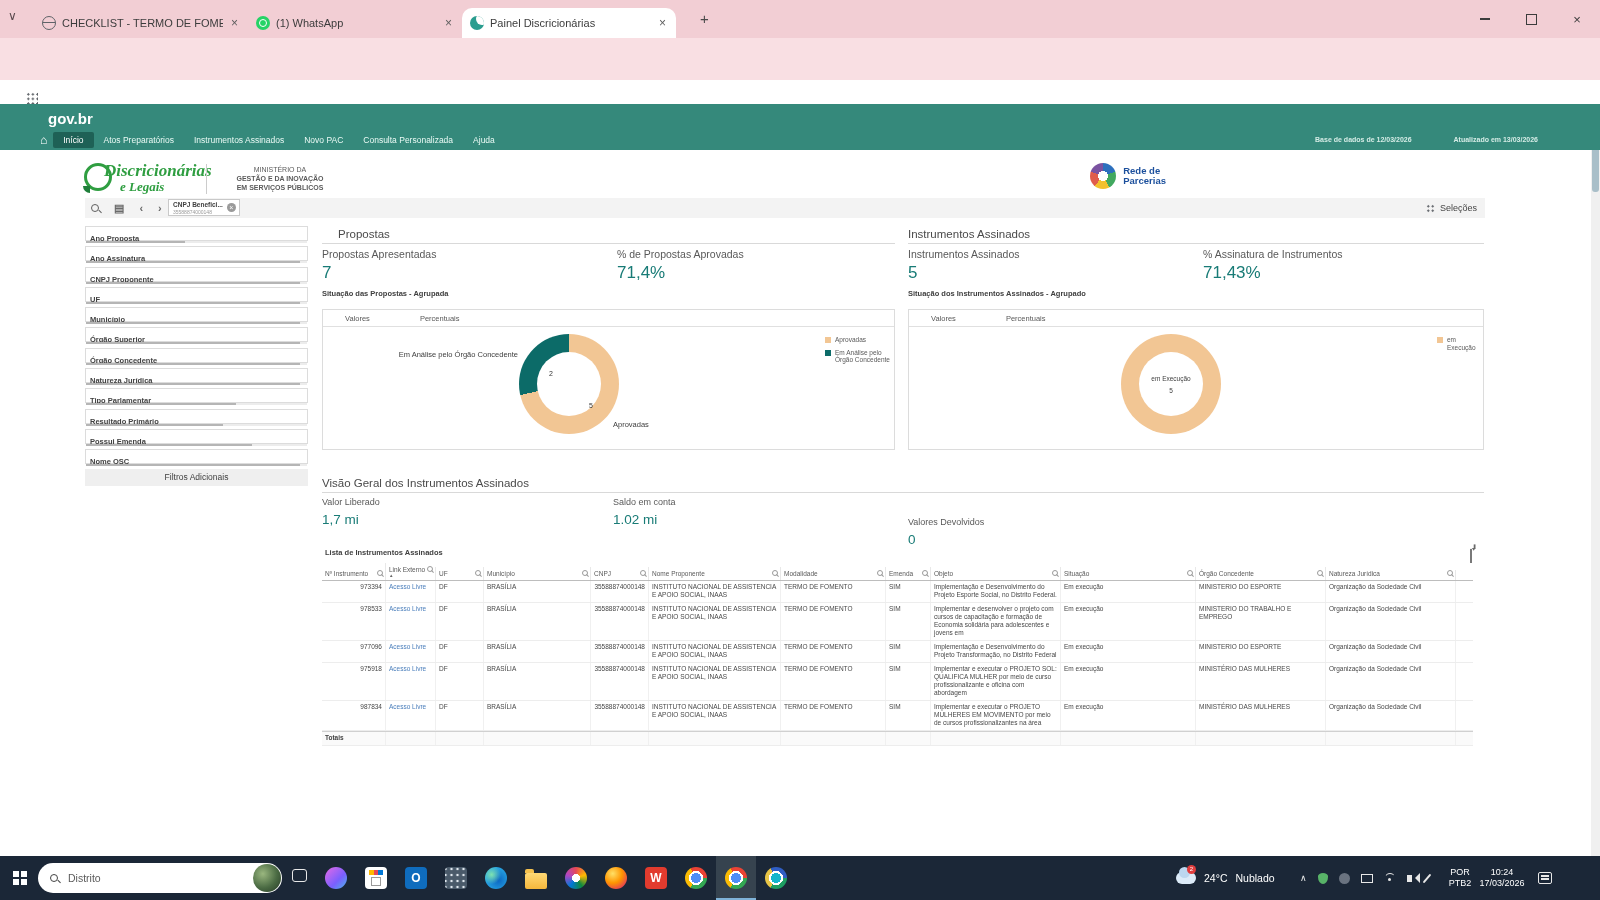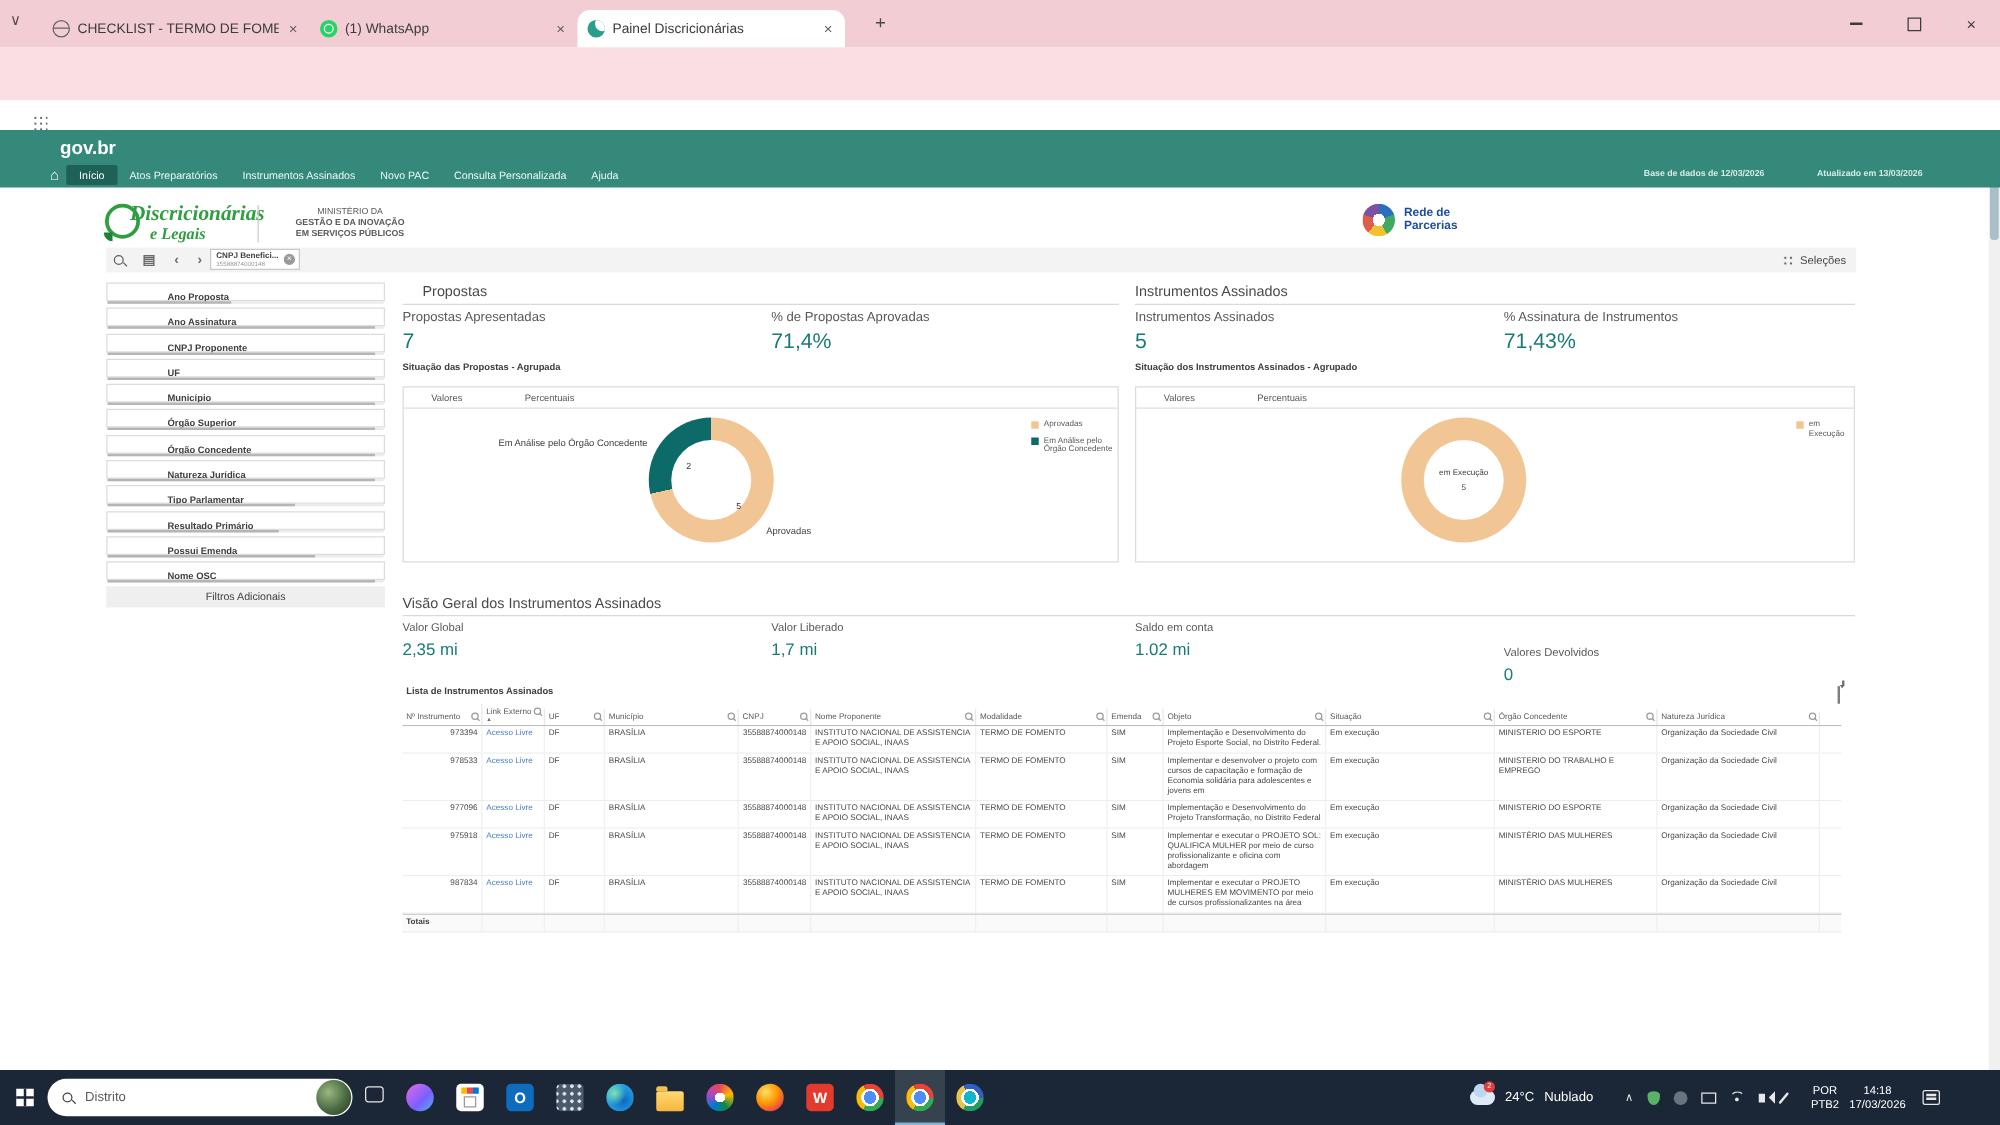--- a/index.html
+++ b/index.html
@@ -87,21 +87,21 @@
         padding:1px 16px 1px 4px;position:absolute;}
   #chip .cl{font-size:6.5px;font-weight:bold;color:#404040;line-height:7.5px;}
   #chip .cv{font-size:5px;color:#9a9a9a;line-height:6px;}
   #chip .x{position:absolute;right:3px;top:3px;width:9px;height:9px;border-radius:50%;background:#9a9a9a;color:#fff;
            font-size:7px;line-height:9px;text-align:center;}
   #selbar-right{position:absolute;right:8px;top:0;height:20px;display:flex;align-items:center;gap:5px;color:#444;font-size:9px;}
   .grid4{width:9px;height:9px;background-image:radial-gradient(#5f6368 1px, transparent 1.2px);background-size:4.5px 4.5px;}
 
   
   #filters{position:absolute;left:85px;top:226px;width:223px;}
-  .filter{position:relative;height:15px;border:1px solid #dcdcdc;background:#fff;margin-bottom:5.3px;box-sizing:border-box;padding-left:44px;}
+  .filter{position:relative;height:15px;border:1px solid #dcdcdc;background:#fff;margin-bottom:5.3px;box-sizing:border-box;}
   .filter .flabel{font-size:7.5px;font-weight:bold;color:#404040;line-height:13px;padding-left:4px;}
   .filter .ftrack{position:absolute;left:0;right:0;bottom:-3px;height:2px;background:#ececec;}
   .filter .fbar{position:absolute;left:0;bottom:-3px;height:2px;background:#b5b5b5;}
   #filters-more{position:absolute;left:85px;top:469px;width:223px;height:17px;background:#efefef;
     text-align:center;font-size:8.5px;color:#404040;line-height:17px;}
 
   
   .sec-title{position:absolute;font-size:11.5px;color:#4a4a4a;}
   .sec-hr{position:absolute;height:1px;background:#d9d9d9;}
   .kpi .klabel{font-size:10.5px;color:#595959;line-height:12px;}
@@ -402,24 +402,20 @@
         <div class="leg-item">
           <span class="leg-sw" style="background: rgb(242, 198, 148);"></span>
           <span class="leg-lb">em Execução</span>
         </div>
       </div>
   </div>
 
   <div class="sec-title" style="left:322px;top:477px;">Visão Geral dos Instrumentos Assinados</div>
   <div class="sec-hr" style="left:322px;top:492px;width:1162px;"></div>
   <div id="visao-kpis">
-      <div class="vkpi" style="width: 295px;">
-        <div class="vk-label">Valor Global</div>
-        <div class="vk-value">2,35 mi</div>
-      </div>
       <div class="vkpi" style="width: 291px;">
         <div class="vk-label">Valor Liberado</div>
         <div class="vk-value">1,7 mi</div>
       </div>
       <div class="vkpi" style="width: 295px;">
         <div class="vk-label">Saldo em conta</div>
         <div class="vk-value">1.02 mi</div>
       </div>
       <div class="vkpi" style="width: 200px; margin-top: 20px;">
         <div class="vk-label">Valores Devolvidos</div>
@@ -599,19 +595,19 @@
         <span class="tray-ic display-icon"></span>
         <span class="tray-ic network-icon"></span>
         <span class="tray-ic volume-icon"></span>
         <span class="tray-ic pen-icon"></span>
       </div>
     <div id="lang">
       <div>POR</div>
       <div>PTB2</div>
     </div>
     <div id="clock">
-      <div>14:18</div>
+      <div>10:24</div>
       <div>17/03/2026</div>
     </div>
     <span class="notif"></span>
   </div>
 
 </div>
 
 </body></html>

